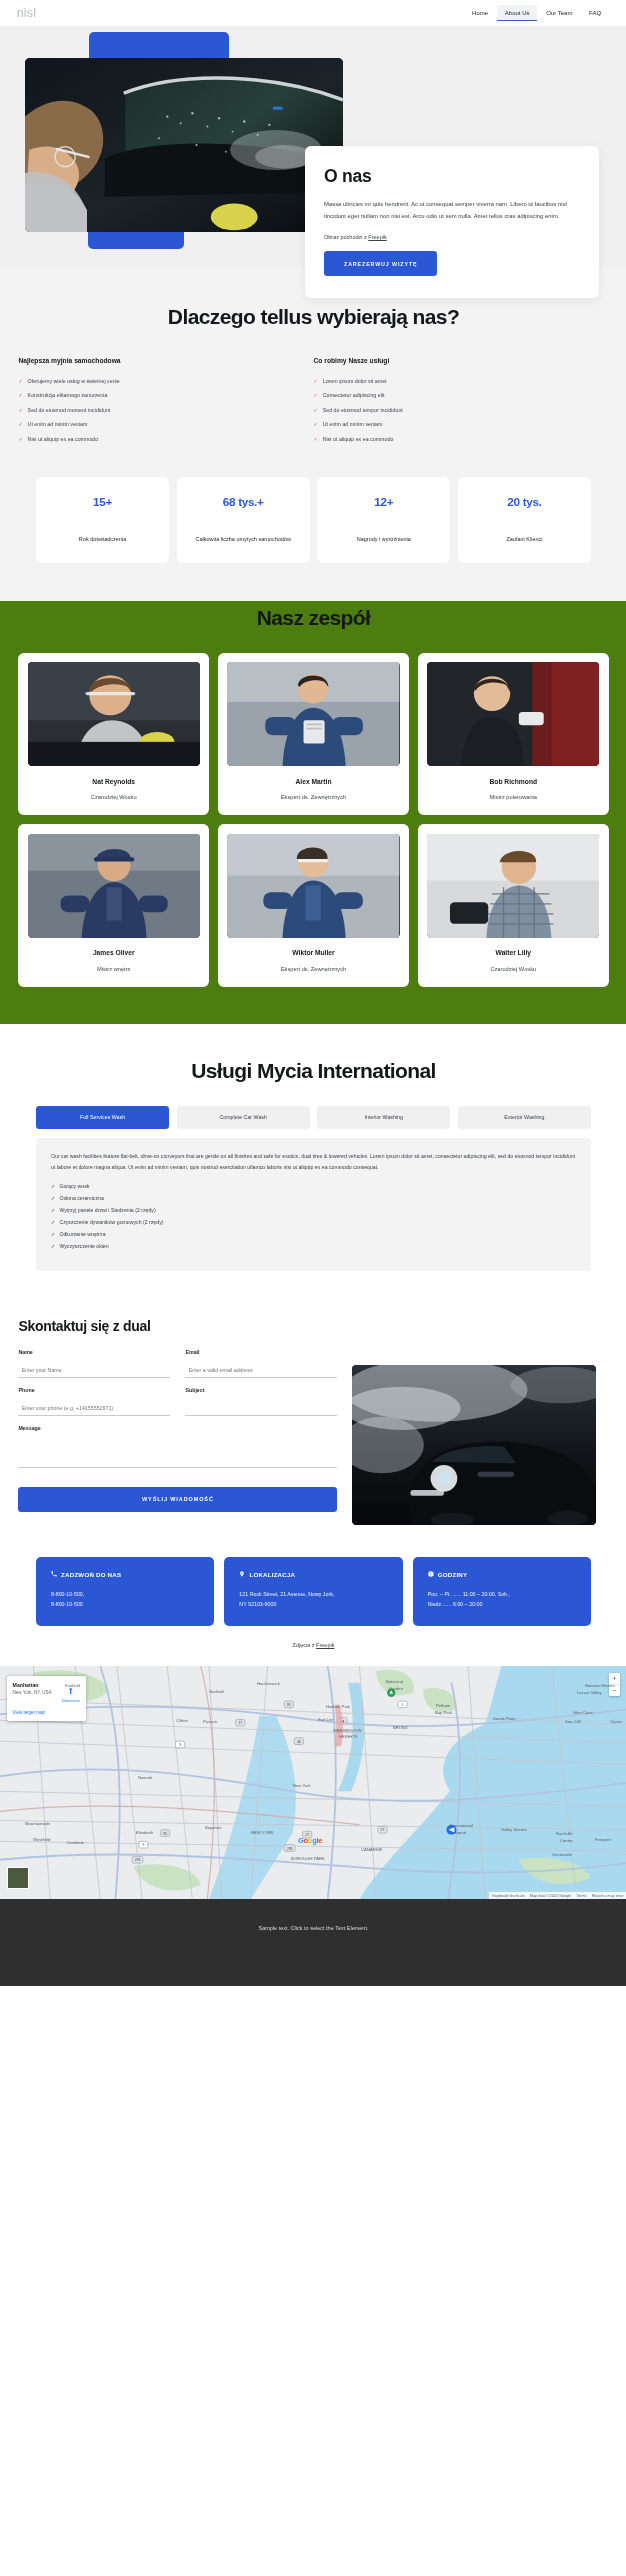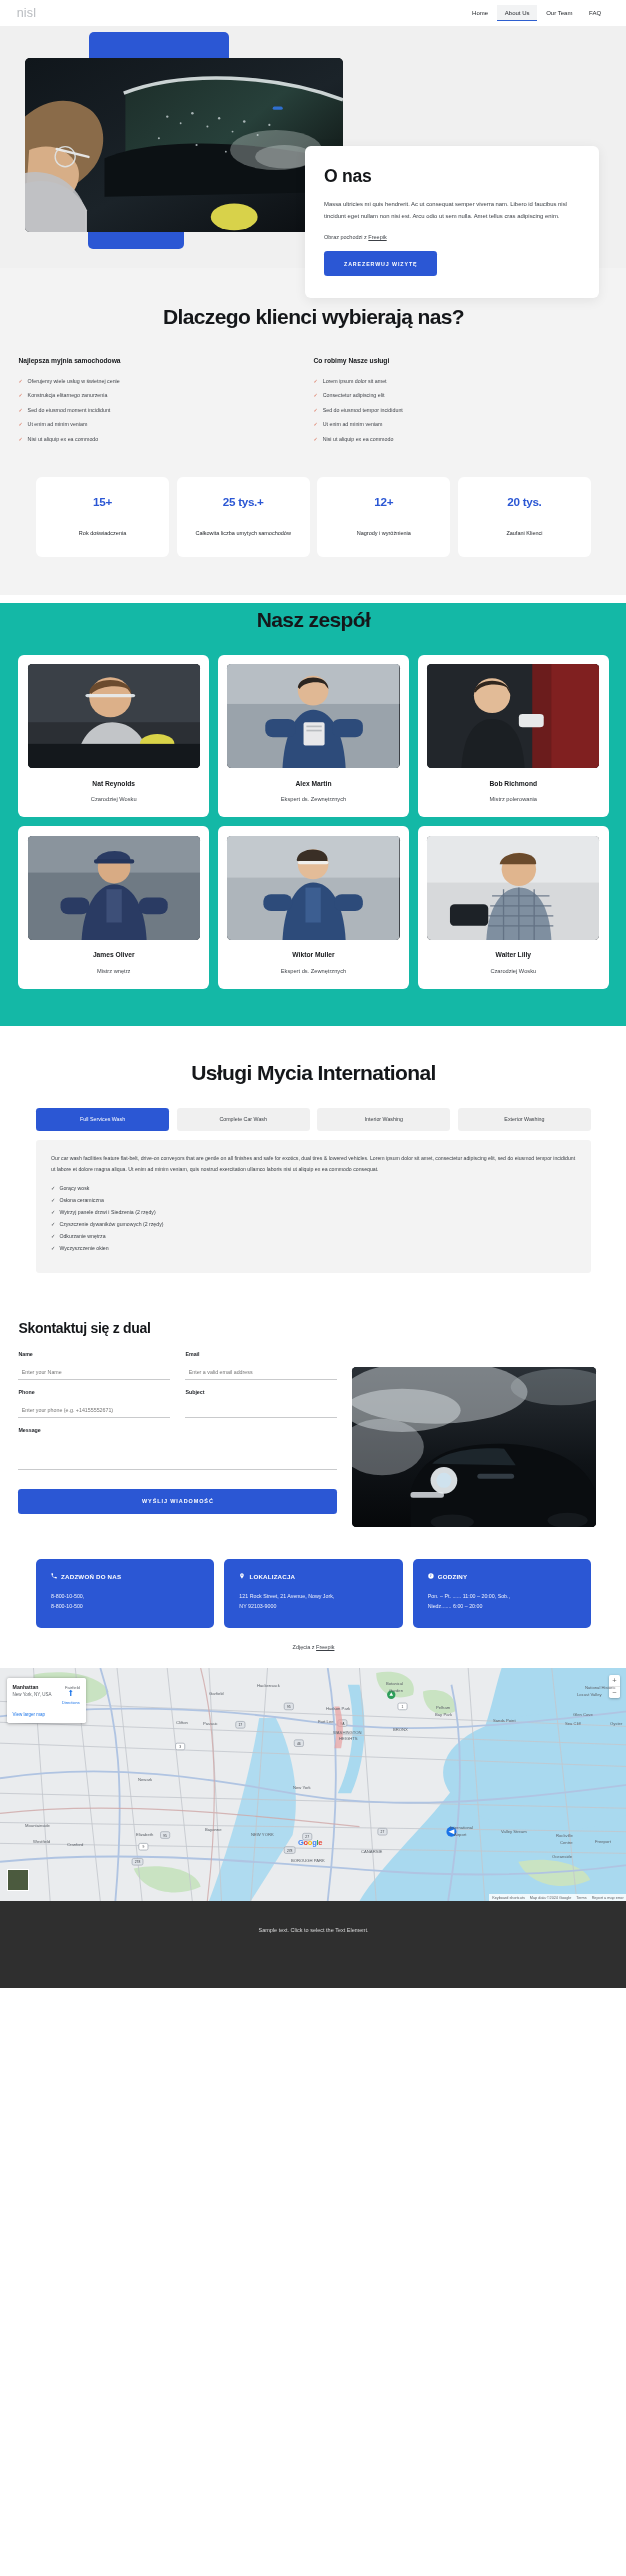--- a/index.html
+++ b/index.html
@@ -148,26 +148,26 @@
     background: #fff;
     border-radius: 5.9px;
     text-align: center;
     padding: 18.4px 6.7px 18.4px;
     min-height: 57px;
   }
   .stat-num {
     font-size: 11.7px;
     font-weight: 700;
     color: #2b57d4;
-    margin-bottom: 21px;
+    margin-bottom: 27px;
     letter-spacing: -0.3px;
   }
   .stat-label { font-size: 5.5px; color: #23262b; line-height: 1.65; }
   
-  .team { background: #14b8a6; padding: 5px 0 37px; margin-top: 8px; }
+  .team { background: #4d7c0f; padding: 5px 0 37px; }
   .team h2 { margin-bottom: 23.4px; }
   .team-grid {
     display: grid;
     grid-template-columns: repeat(3, 1fr);
     gap: 9.2px;
     padding: 0 18.4px;
   }
   .member {
     background: #fff;
     border-radius: 5.9px;
@@ -445,21 +445,21 @@
     <h2>O nas</h2>
     <p class="body">Massa ultricies mi quis hendrerit. Ac ut consequat semper viverra nam. Libero id faucibus nisl tincidunt eget nullam non nisi est. Arcu odio ut sem nulla. Amet tellus cras adipiscing enim.</p>
     <div class="credit">
       <span>Obraz pochodzi z </span><a href="#">Freepik</a>
     </div>
     <button class="btn-primary">ZAREZERWUJ WIZYTĘ</button>
   </div>
 </div>
 
 <div class="why">
-  <h2 class="h-center">Dlaczego klienci wybierają nas?</h2>
+  <h2 class="h-center">Dlaczego tellus wybierają nas?</h2>
   <div class="why-cols">
     <div class="why-col">
       <h3>Najlepsza myjnia samochodowa</h3>
       <ul class="why-list">
         <li>
             <span class="tick">✓</span>
             <span>Oferujemy wiele usług w świetnej cenie</span>
           </li>
         <li>
             <span class="tick">✓</span>
@@ -505,21 +505,21 @@
       </ul>
     </div>
   </div>
 
   <div class="stats">
     <div class="stat-card">
       <div class="stat-num">15+</div>
       <div class="stat-label">Rok doświadczenia</div>
     </div>
     <div class="stat-card">
-      <div class="stat-num">25 tys.+</div>
+      <div class="stat-num">68 tys.+</div>
       <div class="stat-label">Całkowita liczba umytych samochodów</div>
     </div>
     <div class="stat-card">
       <div class="stat-num">12+</div>
       <div class="stat-label">Nagrody i wyróżnienia</div>
     </div>
     <div class="stat-card">
       <div class="stat-num">20 tys.</div>
       <div class="stat-label">Zaufani Klienci</div>
     </div>

